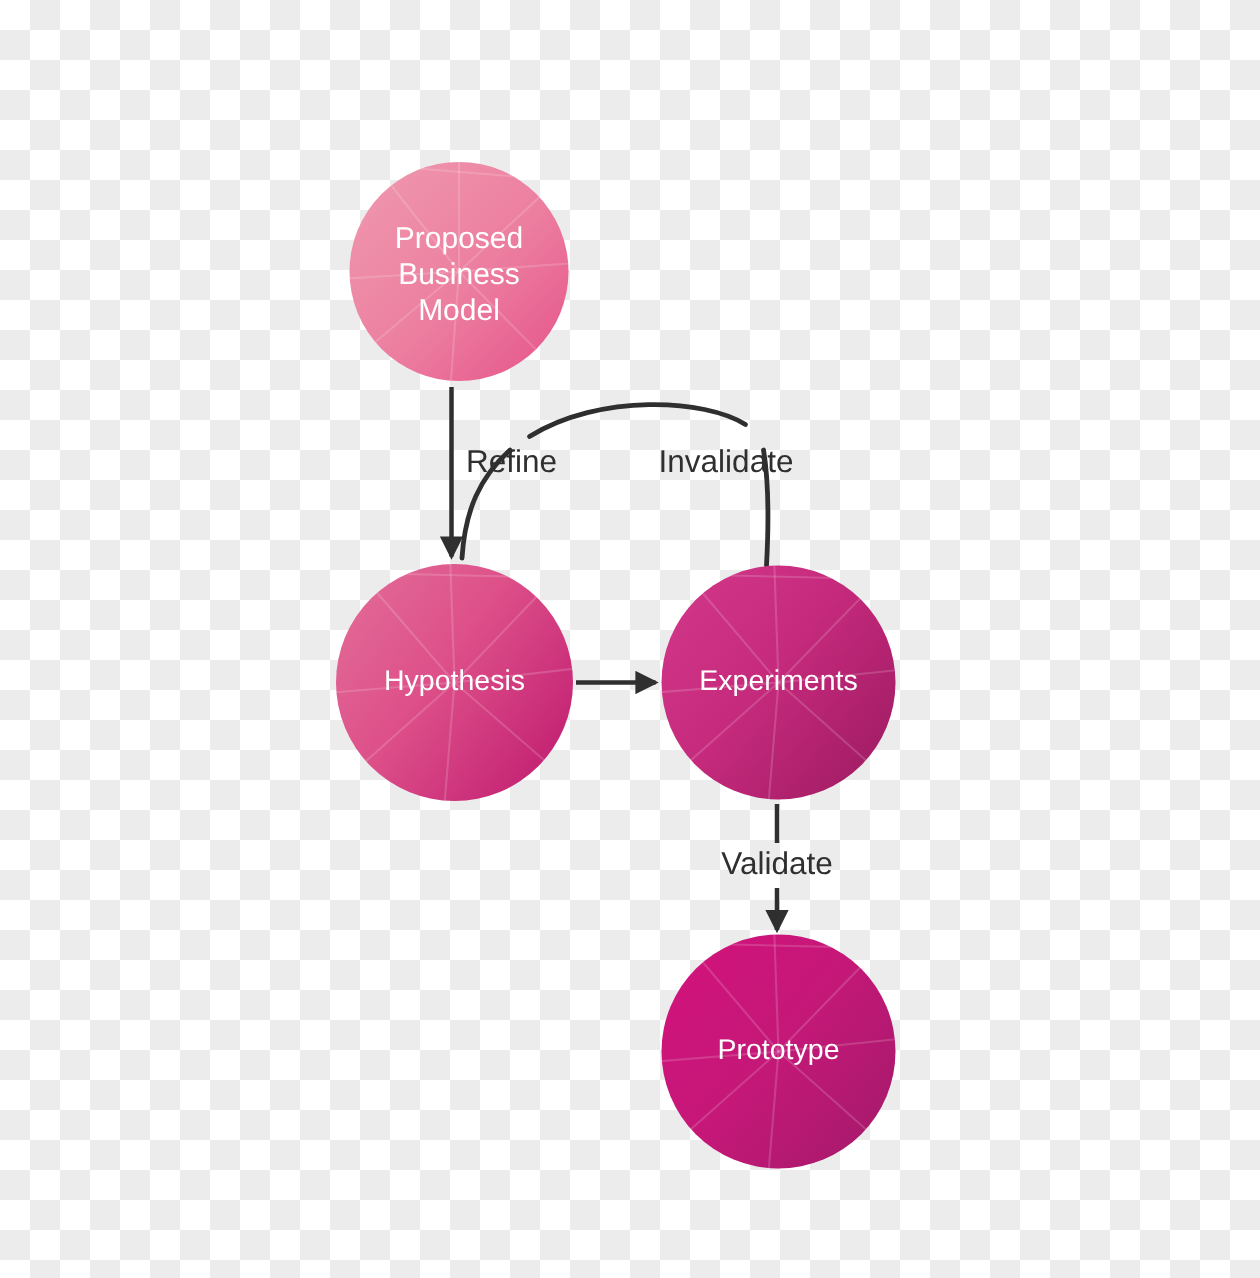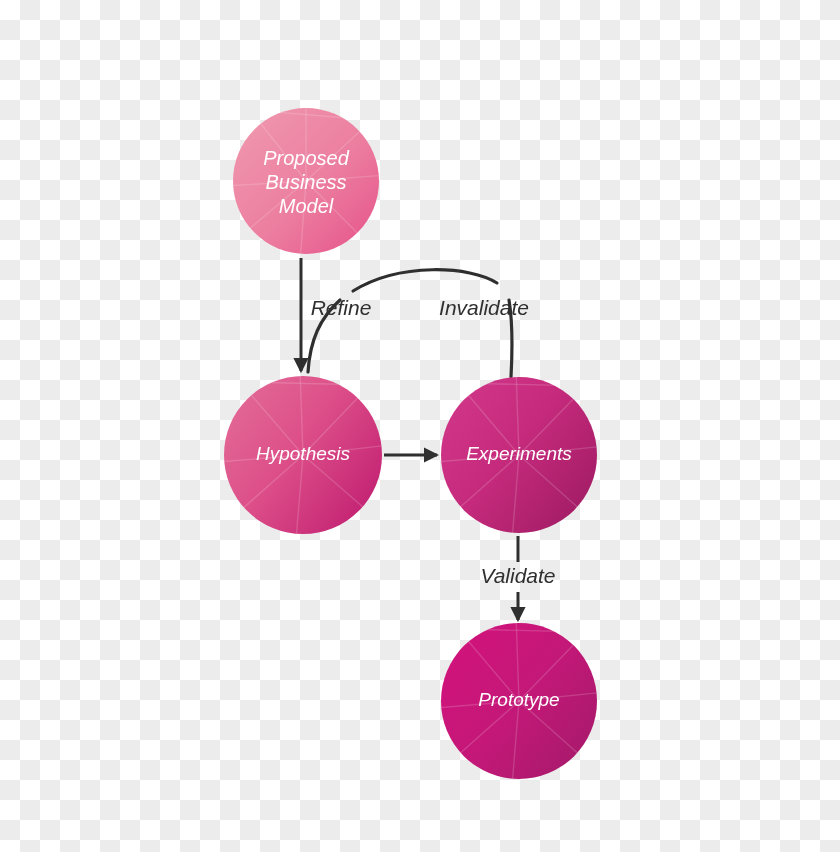--- a/index.html
+++ b/index.html
@@ -18,21 +18,20 @@
   #canvas {
     position: relative;
     width: 840px;
     height: 852px;
     background-color: #ffffff;
     background-image:
       linear-gradient(45deg, #ececec 25%, transparent 25%, transparent 75%, #ececec 75%, #ececec),
       linear-gradient(45deg, #ececec 25%, transparent 25%, transparent 75%, #ececec 75%, #ececec);
     background-size: 40px 40px;
     background-position: 0 0, 20px 20px;
-    font-style: italic;
   }
 
   #diagram-svg {
     position: absolute;
     left: 0;
     top: 0;
     width: 840px;
     height: 852px;
   }
 

